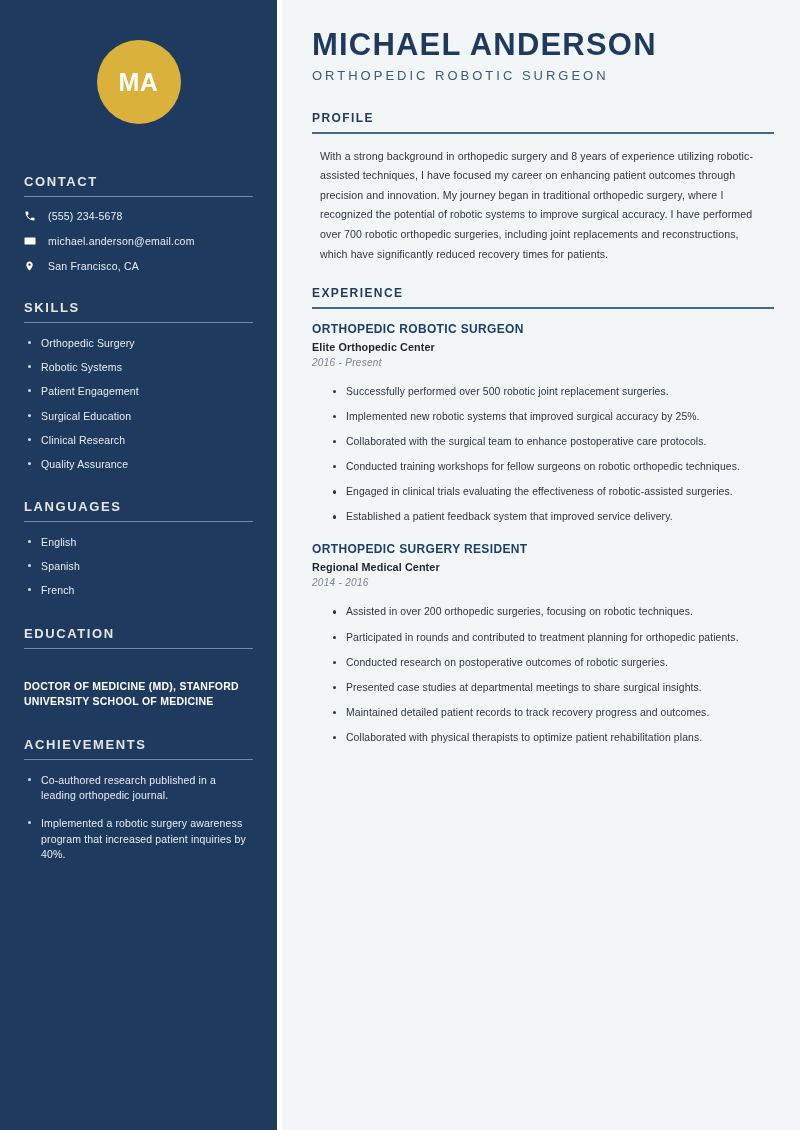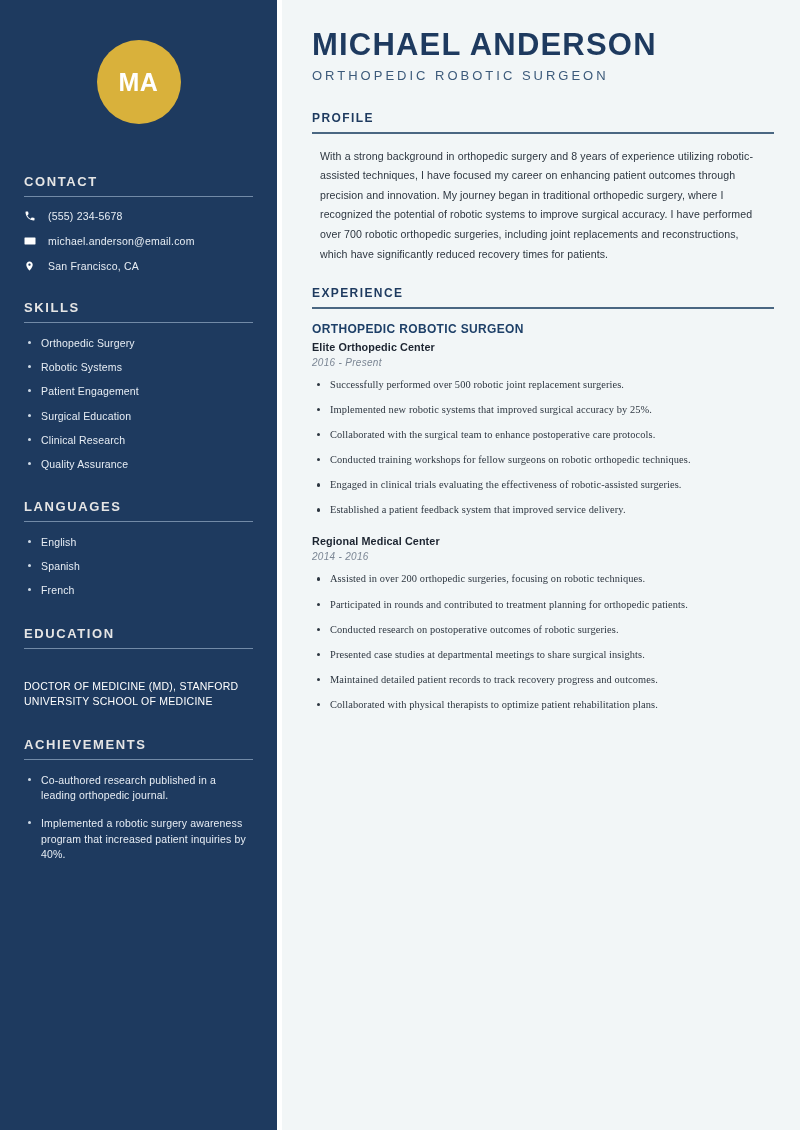--- a/index.html
+++ b/index.html
@@ -107,21 +107,21 @@
     width: 3px;
     height: 3px;
     border-radius: 50%;
     background: #cfdae7;
   }
   ul.side-list.tight li { margin-bottom: 10px; }
   ul.side-list.multi li { margin-bottom: 13px; line-height: 1.45; }
 
   .edu-entry {
     font-size: 10.5px;
-    font-weight: normal;
+    font-weight: bold;
     line-height: 1.45;
     letter-spacing: .25px;
     color: #ffffff;
     margin-top: 30px;
   }
 
   
   .gap { width: 5px; min-width: 5px; background: #ffffff; }
   .main {
     flex: 1;
@@ -180,23 +180,22 @@
   }
   .job-dates {
     font-size: 10px;
     font-style: italic;
     color: #7b8694;
     margin: 0 0 9px 0;
     letter-spacing: .3px;
   }
   ul.job-list {
     list-style: none;
-    margin: 0;
+    margin: 16px;
     padding: 0;
-    font-family: Liberation Serif, serif;
   }
   ul.job-list li {
     position: relative;
     padding-left: 18px;
     font-size: 10.4px;
     line-height: 1.55;
     color: #2d3640;
     margin-bottom: 9px;
     letter-spacing: .1px;
   }
@@ -319,20 +318,21 @@
           <li>Successfully performed over 500 robotic joint replacement surgeries.</li>
           <li>Implemented new robotic systems that improved surgical accuracy by 25%.</li>
           <li>Collaborated with the surgical team to enhance postoperative care protocols.</li>
           <li>Conducted training workshops for fellow surgeons on robotic orthopedic techniques.</li>
           <li>Engaged in clinical trials evaluating the effectiveness of robotic-assisted surgeries.</li>
           <li>Established a patient feedback system that improved service delivery.</li>
         </ul>
       </div>
 
       <div class="job">
+        <h3 class="job-title">ORTHOPEDIC SURGERY RESIDENT</h3>
         <div class="job-company">Regional Medical Center</div>
         <div class="job-dates">2014 - 2016</div>
         <ul class="job-list">
           <li>Assisted in over 200 orthopedic surgeries, focusing on robotic techniques.</li>
           <li>Participated in rounds and contributed to treatment planning for orthopedic patients.</li>
           <li>Conducted research on postoperative outcomes of robotic surgeries.</li>
           <li>Presented case studies at departmental meetings to share surgical insights.</li>
           <li>Maintained detailed patient records to track recovery progress and outcomes.</li>
           <li>Collaborated with physical therapists to optimize patient rehabilitation plans.</li>
         </ul>

